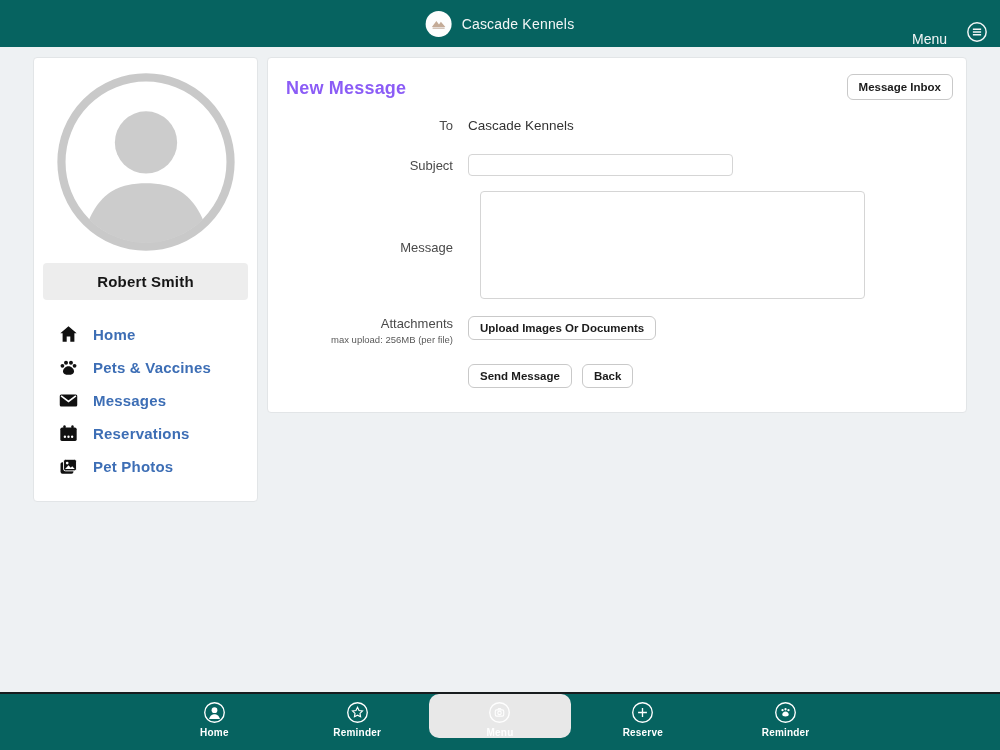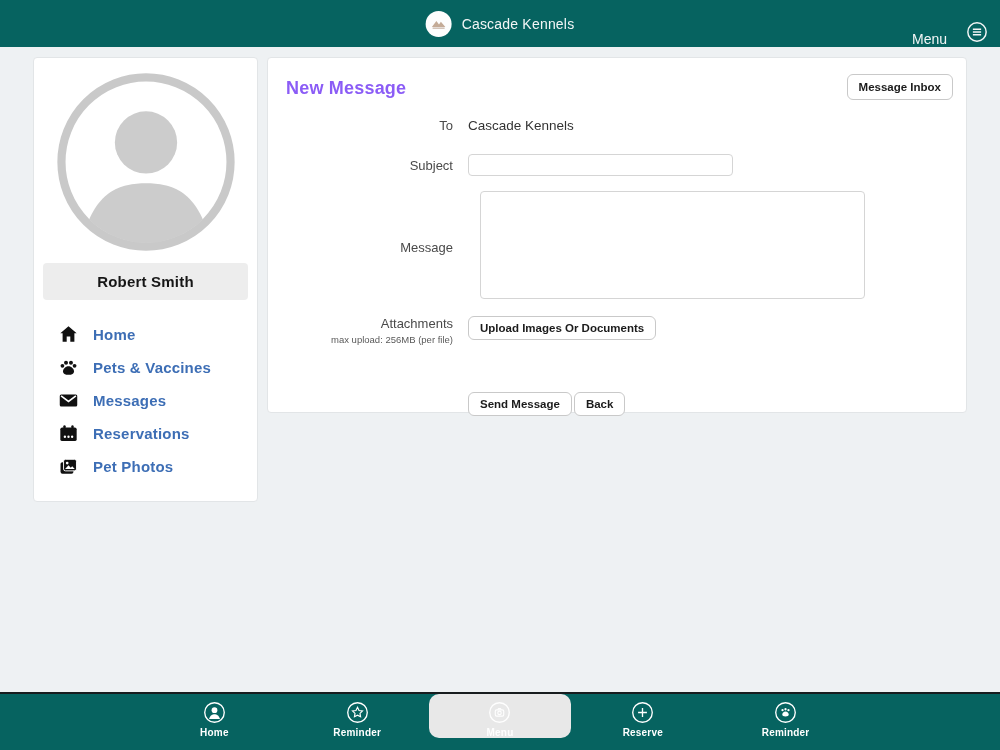--- a/index.html
+++ b/index.html
@@ -81,21 +81,21 @@
   .row-attach { margin-bottom:19px; }
   .subject-input {
     width:265px; height:22px; border:1px solid #d5d5d5; border-radius:4px;
     font-family:"Liberation Sans", sans-serif; font-size:12px; padding:0 7px; outline:none;
   }
   .message-area {
     width:385px; height:108px; border:1px solid #d5d5d5; border-radius:4px;
     font-family:"Liberation Sans", sans-serif; font-size:12px; padding:6px 7px;
     resize:none; outline:none;
   }
-  .send-row { display:flex; gap:2px;margin-top:28px; }
+  .send-row { display:flex; gap:10px; }
   .send-row .btn, .upload-btn { padding:5px 11px; }
 
   
   .bottom-nav {
     position:absolute; left:0; top:692px; width:1000px; height:58px;
     background:#066360; border-top:2px solid #171c1e;
   }
   .bn-inner {
     width:714px; margin:0 auto; height:100%; display:flex;
   }

